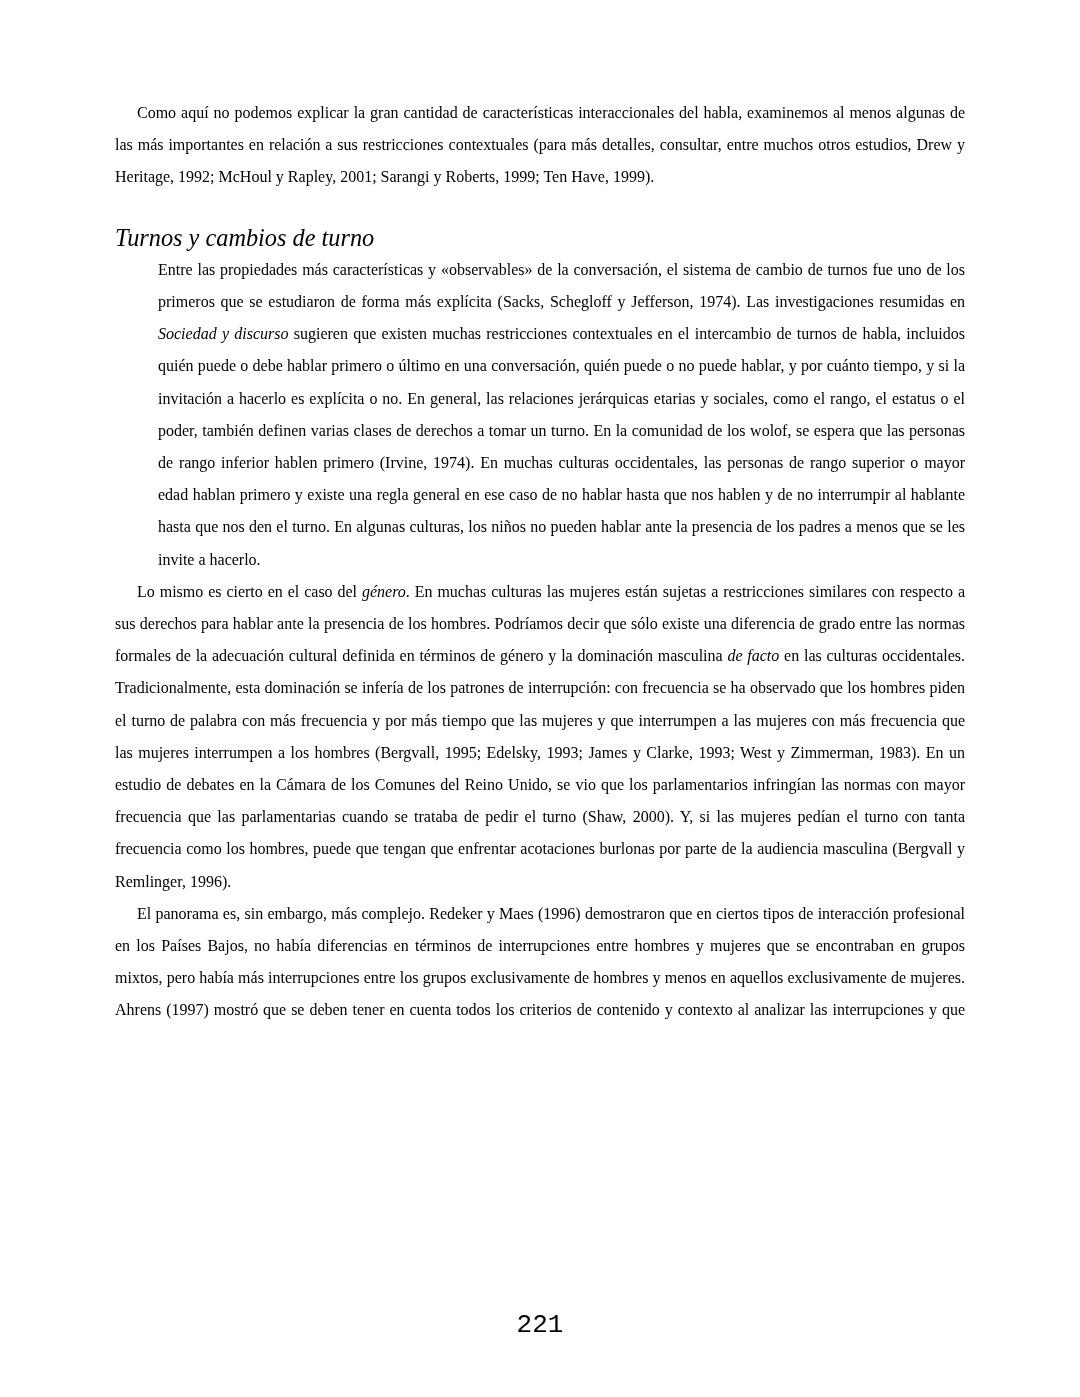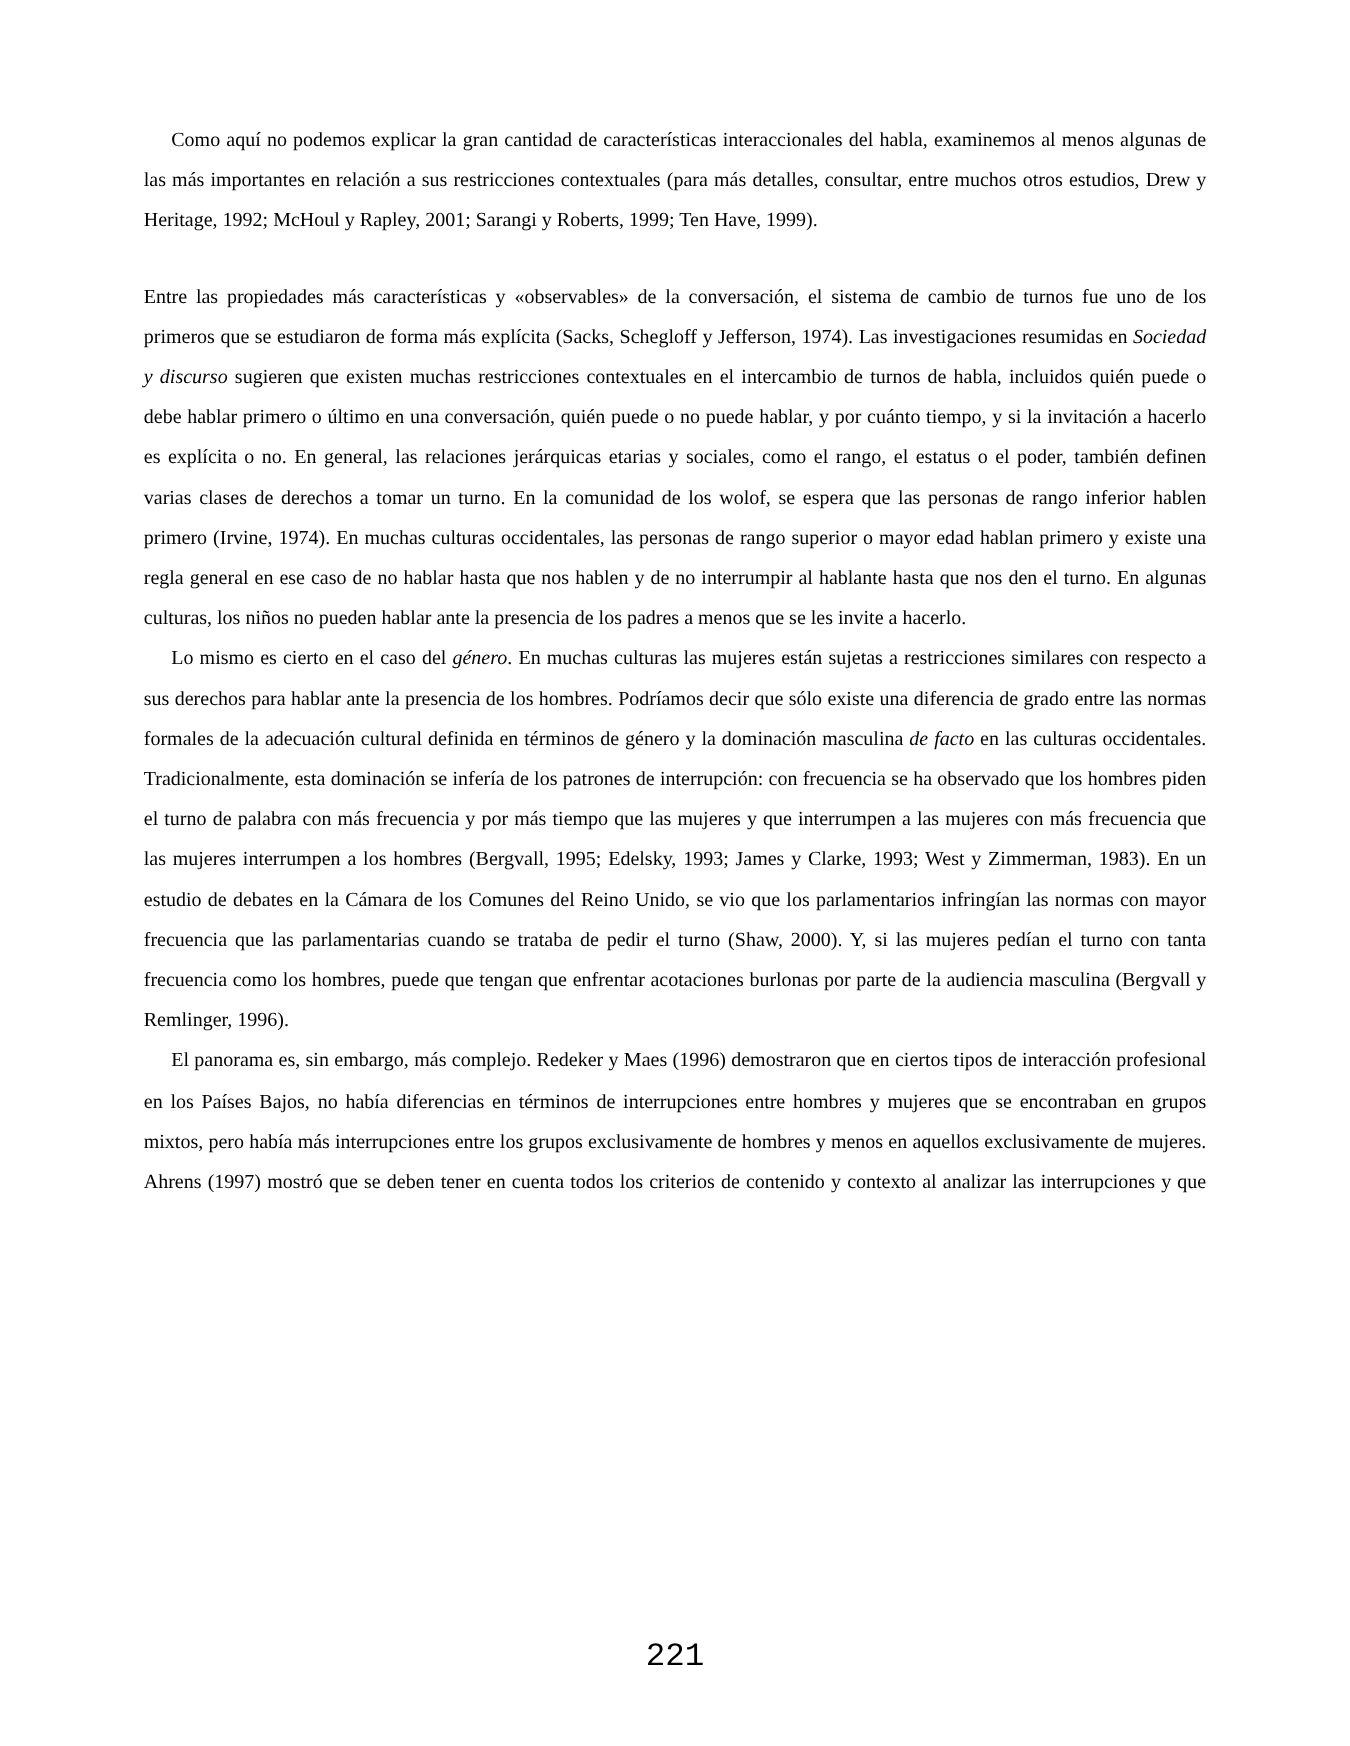--- a/index.html
+++ b/index.html
@@ -30,20 +30,21 @@
     line-height: 32.2px;
     text-align: justify;
     text-justify: inter-word;
     text-indent: 22px;
     hyphens: none;
     -webkit-hyphens: none;
     word-spacing: 0px;
   }
   .para.no-indent {
     text-indent: 0;
+    margin-left: 43px;
   }
   
   .para.full-justify::after {
     content: "";
     display: inline-block;
     width: 100%;
   }
   h2.section-heading {
     margin: 0;
     font-size: 24.3px;
@@ -75,20 +76,21 @@
 <body>
 
 <div class="page">
 
   <div class="content">
 
     <p class="para">Como aquí no podemos explicar la gran cantidad de características interaccionales del habla, examinemos al menos algunas de las más importantes en relación a sus restricciones contextuales (para más detalles, consultar, entre muchos otros estudios, Drew y Heritage, 1992; McHoul y Rapley, 2001; Sarangi y Roberts, 1999; Ten Have, 1999).</p>
 
     <div class="spacer-before-heading"></div>
 
+    <h2 class="section-heading">Turnos y cambios de turno</h2>
 
     <p class="para no-indent"><span>Entre las propiedades más características y «observables» de la conversación, el sistema de cambio de turnos fue uno de los primeros que se estudiaron de forma más explícita (Sacks, Schegloff y Jefferson, 1974). Las investigaciones resumidas en </span><em class="it">Sociedad y discurso</em><span> sugieren que existen muchas restricciones contextuales en el intercambio de turnos de habla, incluidos quién puede o debe hablar primero o último en una conversación, quién puede o no puede hablar, y por cuánto tiempo, y si la invitación a hacerlo es explícita o no. En general, las relaciones jerárquicas etarias y sociales, como el rango, el estatus o el poder, también definen varias clases de derechos a tomar un turno. En la comunidad de los wolof, se espera que las personas de rango inferior hablen primero (Irvine, 1974). En muchas culturas occidentales, las personas de rango superior o mayor edad hablan primero y existe una regla general en ese caso de no hablar hasta que nos hablen y de no interrumpir al hablante hasta que nos den el turno. En algunas culturas, los niños no pueden hablar ante la presencia de los padres a menos que se les invite a hacerlo.</span></p>
 
     <p class="para"><span>Lo mismo es cierto en el caso del </span><em class="it">género</em><span>. En muchas culturas las mujeres están sujetas a restricciones similares con respecto a sus derechos para hablar ante la presencia de los hombres. Podríamos decir que sólo existe una diferencia de grado entre las normas formales de la adecuación cultural definida en términos de género y la dominación masculina </span><em class="it">de facto</em><span> en las culturas occidentales. Tradicionalmente, esta dominación se infería de los patrones de interrupción: con frecuencia se ha observado que los hombres piden el turno de palabra con más frecuencia y por más tiempo que las mujeres y que interrumpen a las mujeres con más frecuencia que las mujeres interrumpen a los hombres (Bergvall, 1995; Edelsky, 1993; James y Clarke, 1993; West y Zimmerman, 1983). En un estudio de debates en la Cámara de los Comunes del Reino Unido, se vio que los parlamentarios infringían las normas con mayor frecuencia que las parlamentarias cuando se trataba de pedir el turno (Shaw, 2000). Y, si las mujeres pedían el turno con tanta frecuencia como los hombres, puede que tengan que enfrentar acotaciones burlonas por parte de la audiencia masculina (Bergvall y Remlinger, 1996).</span></p>
 
     <p class="para full-justify">El panorama es, sin embargo, más complejo. Redeker y Maes (1996) demostraron que en ciertos tipos de interacción profesional en los Países Bajos, no había diferencias en términos de interrupciones entre hombres y mujeres que se encontraban en grupos mixtos, pero había más interrupciones entre los grupos exclusivamente de hombres y menos en aquellos exclusivamente de mujeres. Ahrens (1997) mostró que se deben tener en cuenta todos los criterios de contenido y contexto al analizar las interrupciones y que</p>
 
   </div>
 
   <div class="folio">221</div>

